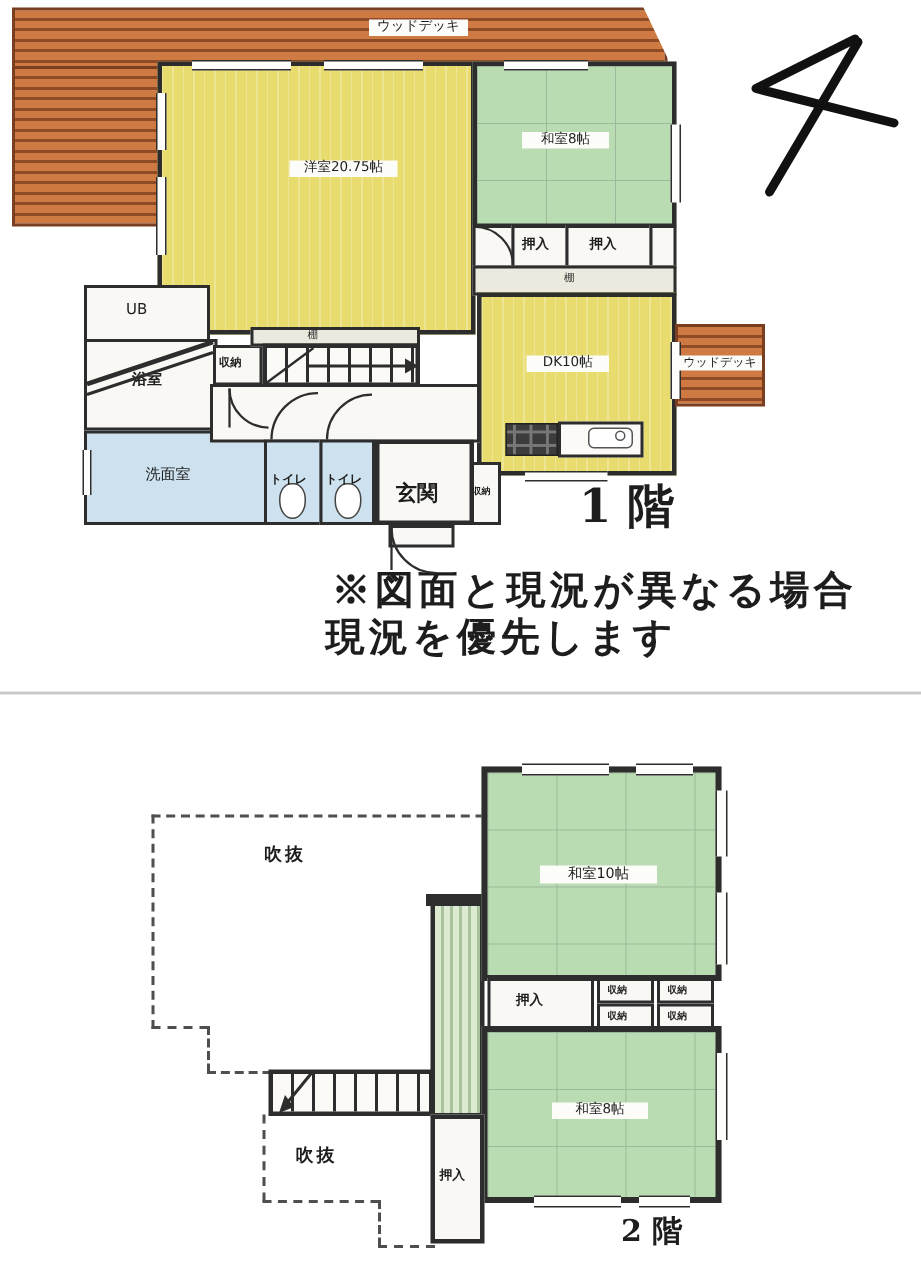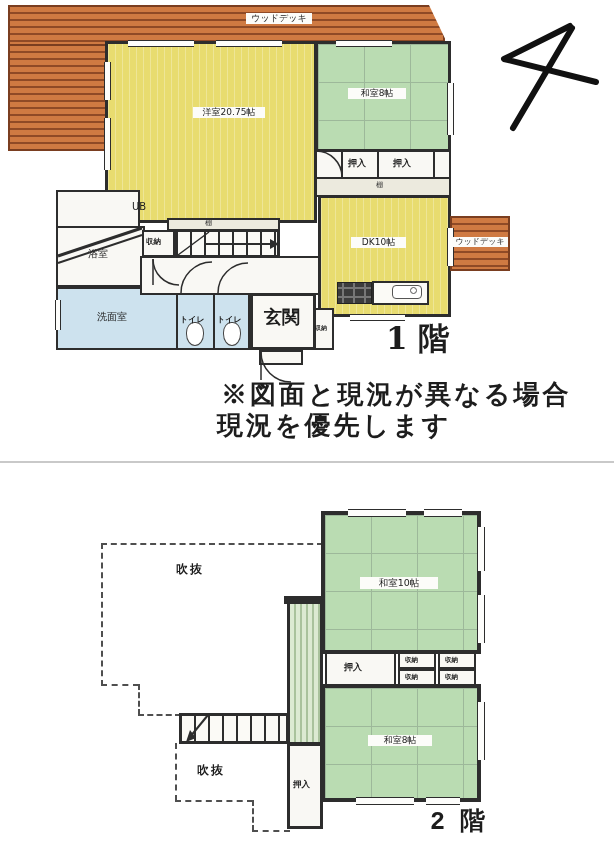--- a/index.html
+++ b/index.html
@@ -56,41 +56,41 @@
 
 <div class="abs" style="left:337px;top:282px;width:35px;height:22px;background:#3c3c3c;border:1px solid #222;z-index:5;
      background-image:linear-gradient(#777 2px,transparent 2px),linear-gradient(90deg,#777 2px,transparent 2px);background-size:11px 9px;background-position:4px 4px;"></div>
 <div class="abs" style="left:372px;top:281px;width:57px;height:24px;background:#fbfaf6;border:2px solid #2d2d2d;z-index:5;"></div>
 <div class="abs" style="left:392px;top:285px;width:30px;height:14px;background:#fff;border:1.5px solid #555;border-radius:4px;z-index:6;"></div>
 <div class="abs" style="left:410px;top:287px;width:7px;height:7px;background:#fff;border:1.5px solid #555;border-radius:50%;z-index:7;"></div>
 
 <div class="room thin whiteroom" style="left:56px;top:190px;width:84px;height:42px;"></div>
 <div class="room thin whiteroom" style="left:56px;top:226px;width:89px;height:61px;"></div>
 <div class="room thin waterblue" style="left:56px;top:287px;width:124px;height:63px;"></div>
-<div class="lbl z7" style="left:84px;top:202px;font-size:10px;margin-left:48px;">UB</div>
-<div class="lbl z7" style="left:88px;top:249px;font-size:10px;">浴室</div>
+<div class="lbl z7" style="left:84px;top:202px;font-size:10px;">UB</div>
+<div class="lbl z7" style="left:88px;top:249px;font-size:10px;font-weight:bold;">浴室</div>
 <div class="lbl z7" style="left:97px;top:312px;font-size:10px;">洗面室</div>
 
 <div class="room thin whiteroom" style="left:142px;top:230px;width:33px;height:27px;"></div>
 <div class="lbl z7" style="left:146px;top:238px;font-size:7.5px;font-weight:700;">収納</div>
 
 <div class="room thin" style="left:167px;top:218px;width:113px;height:13px;background:#eceade;"></div>
 <div class="lbl z7" style="left:205px;top:220px;font-size:7px;color:#333;">棚</div>
 <div class="stairs" style="left:175px;top:229px;width:105px;height:29px;"></div>
 
 <div class="room thin whiteroom" style="left:140px;top:256px;width:180px;height:39px;"></div>
 <div class="room thin waterblue" style="left:176px;top:293px;width:39px;height:57px;"></div>
 <div class="room thin waterblue" style="left:213px;top:293px;width:37px;height:57px;"></div>
 <div class="abs" style="left:186px;top:322px;width:18px;height:24px;background:#fff;border:1.5px solid #444;border-radius:45% 45% 50% 50%;z-index:5;"></div>
 <div class="abs" style="left:223px;top:322px;width:18px;height:24px;background:#fff;border:1.5px solid #444;border-radius:45% 45% 50% 50%;z-index:5;"></div>
 <div class="lbl z7" style="left:180px;top:316px;font-size:8px;font-weight:700;">トイレ</div>
 <div class="lbl z7" style="left:217px;top:316px;font-size:8px;font-weight:700;">トイレ</div>
 
 <div class="room whiteroom" style="left:250px;top:293px;width:66px;height:57px;"></div>
-<div class="lbl z7" style="left:264px;top:308px;font-size:18px;font-weight:700;">玄関</div>
+<div class="lbl z7" style="left:264px;top:322px;font-size:14px;font-weight:700;">玄関</div>
 <div class="room thin whiteroom" style="left:314px;top:308px;width:20px;height:42px;"></div>
 <div class="lbl z7" style="left:315px;top:325px;font-size:6px;font-weight:700;">収納</div>
 <div class="room thin whiteroom" style="left:259px;top:350px;width:44px;height:15px;"></div>
 
 <div class="deck" style="left:450px;top:216px;width:60px;height:55px;"></div>
 <div class="lbl labelbox z7" style="left:452px;top:237px;width:56px;font-size:8px;">ウッドデッキ</div>
 
 <div class="lbl labelbox z7" style="left:193px;top:107px;width:72px;font-size:9px;">洋室20.75帖</div>
 <div class="lbl labelbox z7" style="left:348px;top:88px;width:58px;font-size:9px;">和室8帖</div>
 <div class="lbl labelbox z7" style="left:351px;top:237px;width:55px;font-size:9px;">DK10帖</div>
@@ -138,21 +138,21 @@
 <div class="room whiteroom" style="left:287px;top:743px;width:36px;height:86px;"></div>
 
 <div class="lbl labelbox z7" style="left:360px;top:577px;width:78px;font-size:9.5px;">和室10帖</div>
 <div class="lbl labelbox z7" style="left:368px;top:735px;width:64px;font-size:9px;">和室8帖</div>
 <div class="lbl z7" style="left:344px;top:663px;font-size:9px;font-weight:700;">押入</div>
 <div class="lbl z7" style="left:405px;top:657px;font-size:6.5px;font-weight:700;">収納</div>
 <div class="lbl z7" style="left:445px;top:657px;font-size:6.5px;font-weight:700;">収納</div>
 <div class="lbl z7" style="left:405px;top:674px;font-size:6.5px;font-weight:700;">収納</div>
 <div class="lbl z7" style="left:445px;top:674px;font-size:6.5px;font-weight:700;">収納</div>
 <div class="lbl z7" style="left:293px;top:780px;font-size:8.5px;font-weight:700;">押入</div>
-<div class="lbl serifTxt" style="left:430px;top:810px;font-size:25px;font-family:Liberation Mono, monospace;">2 階</div>
+<div class="lbl serifTxt" style="left:414px;top:810px;font-size:20px;">2 階</div>
 
 <div class="window" style="left:348px;top:509px;width:58px;height:6px;"></div>
 <div class="window" style="left:424px;top:509px;width:38px;height:6px;"></div>
 <div class="windowV" style="left:477px;top:527px;width:6px;height:44px;"></div>
 <div class="windowV" style="left:477px;top:595px;width:6px;height:48px;"></div>
 <div class="windowV" style="left:477px;top:702px;width:6px;height:58px;"></div>
 <div class="window" style="left:356px;top:797px;width:58px;height:6px;"></div>
 <div class="window" style="left:426px;top:797px;width:34px;height:6px;"></div>
 
 <svg class="overlay" width="614" height="846" viewBox="0 0 614 846">

